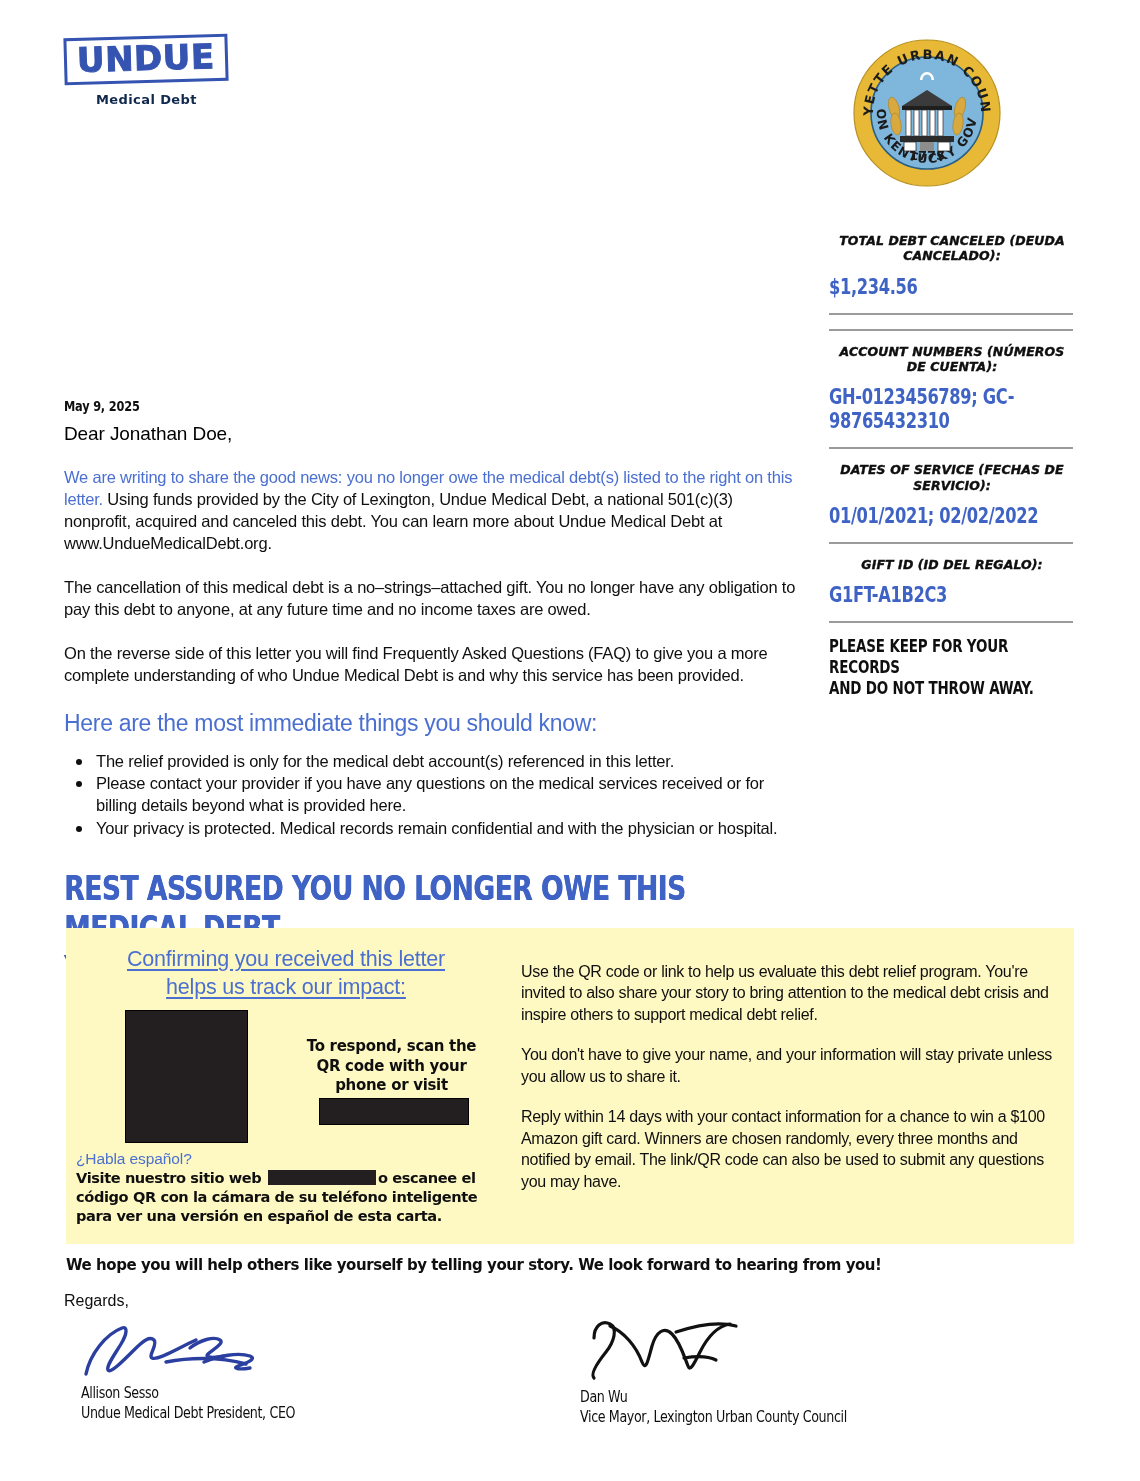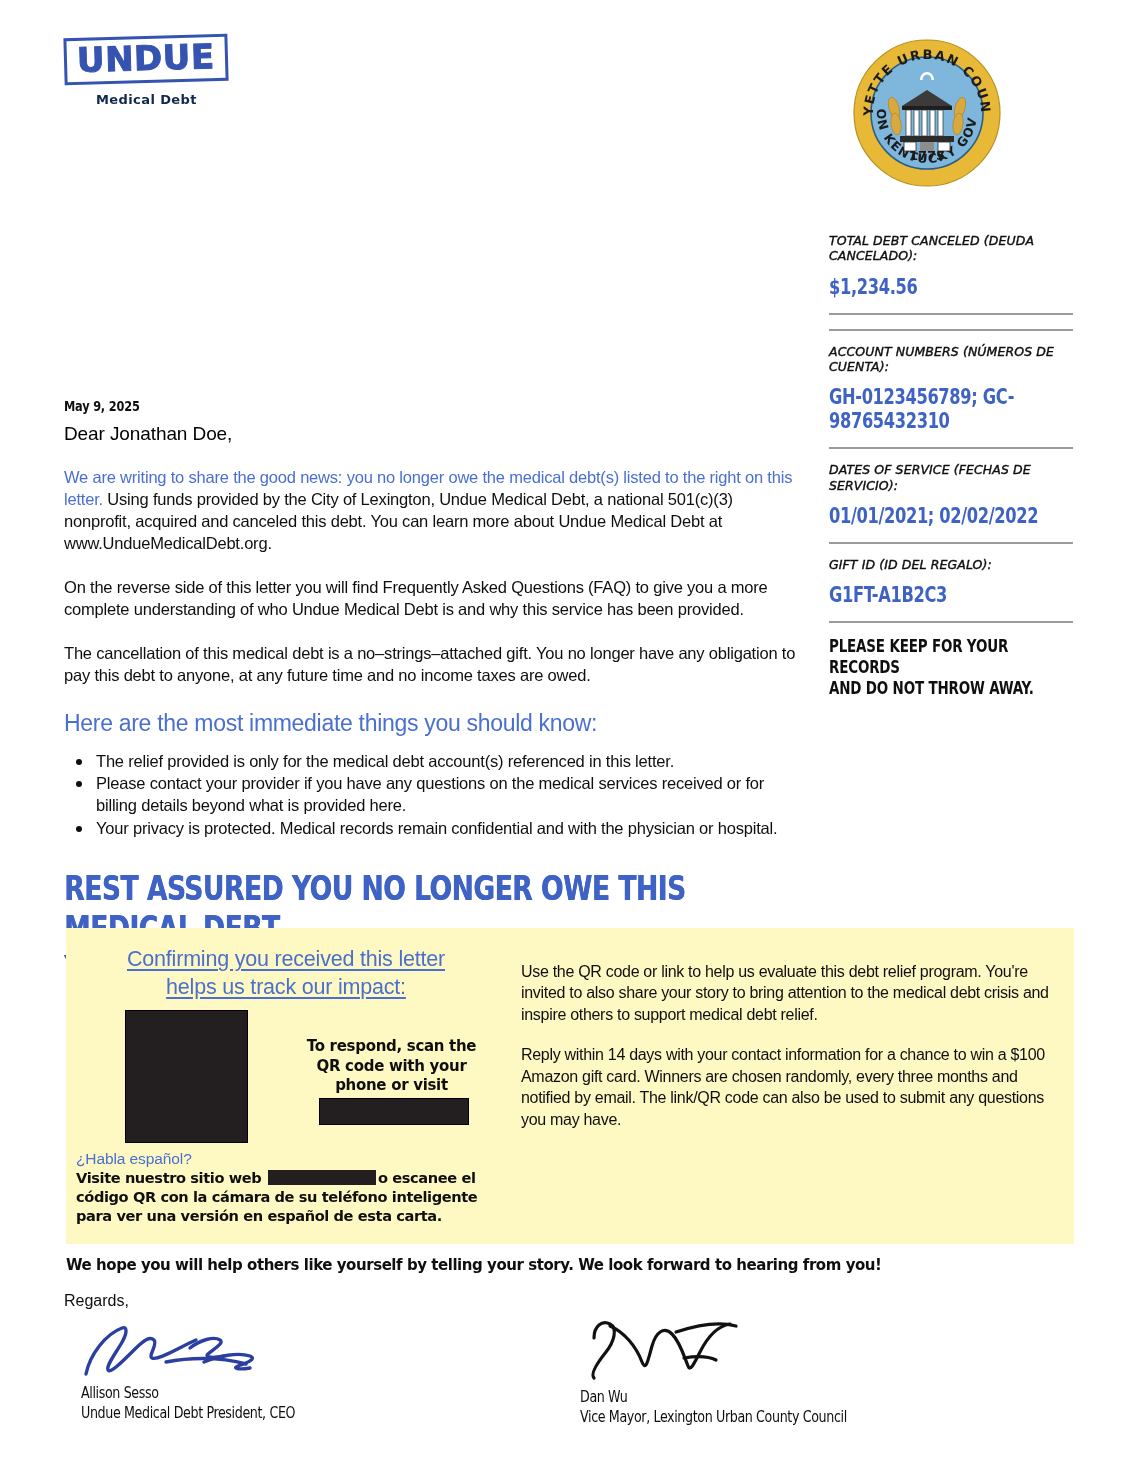--- a/index.html
+++ b/index.html
@@ -68,27 +68,28 @@
   
   #info-sidebar {
     position: absolute;
     left: 829px;
     top: 233px;
     width: 246px;
   }
   .info-block { margin-bottom: 2px; }
   .info-label {
     font-family: "DejaVu Sans", sans-serif;
-    font-weight: normal;
+    font-weight: bold;
     font-style: italic;
     font-size: 12.5px;
     letter-spacing: 0.1px;
     line-height: 1.22;
     color: #100f0f;
     text-transform: uppercase;
+    text-align: center;
     -webkit-text-stroke: 0.4px #100f0f;
   }
   .info-value {
     font-family: "DejaVu Sans Condensed", "DejaVu Sans", sans-serif;
     font-weight: bold;
     font-size: 21px;
     line-height: 1.15;
     color: #3f63c4;
     margin-top: 11px;
     letter-spacing: -0.4px;
@@ -430,22 +431,22 @@
     <div id="keep-records-note">PLEASE KEEP FOR YOUR RECORDS
 AND DO NOT THROW AWAY.</div>
   </div>
 
   <div id="letter-body">
     <div id="letter-date">May 9, 2025</div>
     <div id="salutation">Dear Jonathan Doe,</div>
 
     <p class="body-para"><span class="lead-highlight">We are writing to share the good news: you no longer owe the medical debt(s) listed to the right on this letter.</span><span> Using funds provided by the City of Lexington, Undue Medical Debt, a national 501(c)(3) nonprofit, acquired and canceled this debt. You can learn more about Undue Medical Debt at www.UndueMedicalDebt.org.</span></p>
 
+    <p class="body-para">The cancellation of this medical debt is a no–strings–attached gift. You no longer have any obligation to pay this debt to anyone, at any future time and no income taxes are owed.</p>
     <p class="body-para">On the reverse side of this letter you will find Frequently Asked Questions (FAQ) to give you a more complete understanding of who Undue Medical Debt is and why this service has been provided.</p>
-    <p class="body-para">The cancellation of this medical debt is a no–strings–attached gift. You no longer have any obligation to pay this debt to anyone, at any future time and no income taxes are owed.</p>
 
     <div id="section-heading">Here are the most immediate things you should know:</div>
 
     <ul id="bullet-list">
       <li>The relief provided is only for the medical debt account(s) referenced in this letter.</li>
       <li>Please contact your provider if you have any questions on the medical services received or for billing details beyond what is provided here.</li>
       <li>Your privacy is protected. Medical records remain confidential and with the physician or hospital.</li>
     </ul>
 
     <div id="proof-headline">REST ASSURED YOU NO LONGER OWE THIS MEDICAL DEBT.
@@ -461,20 +462,21 @@
       <div id="qr-instructions">To respond, scan the
 QR code with your
 phone or visit</div>
       <div id="url-redacted"></div>
       <div id="spanish-heading">¿Habla español?</div>
       <div id="spanish-text"><span>Visite nuestro sitio web </span><span id="spanish-url-redacted"></span><span>o escanee el código QR con la cámara de su teléfono inteligente para ver una versión en español de esta carta.</span></div>
     </div>
 
     <div id="panel-right">
       <p class="panel-para">Use the QR code or link to help us evaluate this debt relief program. You're invited to also share your story to bring attention to the medical debt crisis and inspire others to support medical debt relief.</p>
+      <p class="panel-para">You don't have to give your name, and your information will stay private unless you allow us to share it.</p>
       <p class="panel-para">Reply within 14 days with your contact information for a chance to win a $100 Amazon gift card. Winners are chosen randomly, every three months and notified by email. The link/QR code can also be used to submit any questions you may have.</p>
     </div>
   </div>
 
   <div id="closing-line">We hope you will help others like yourself by telling your story. We look forward to hearing from you!</div>
   <div id="regards">Regards,</div>
 
   <div class="signature-block" id="signature-left">
     <svg class="sig-svg" width="260" height="62" viewBox="0 0 260 62" aria-hidden="true">
       <g fill="none" stroke="#2b3fa0" stroke-width="3.4" stroke-linecap="round" stroke-linejoin="round">

